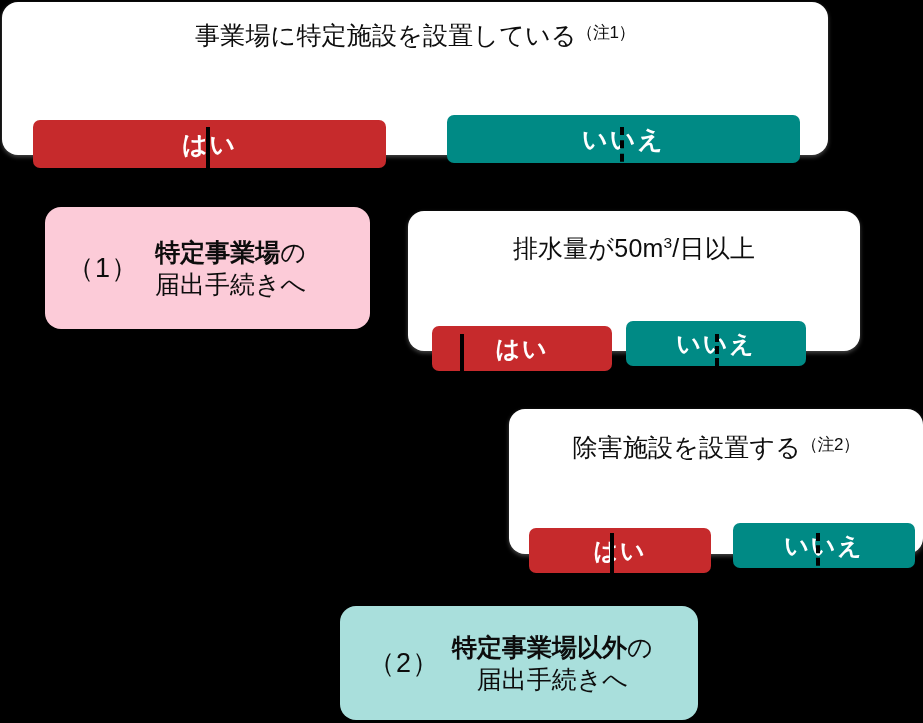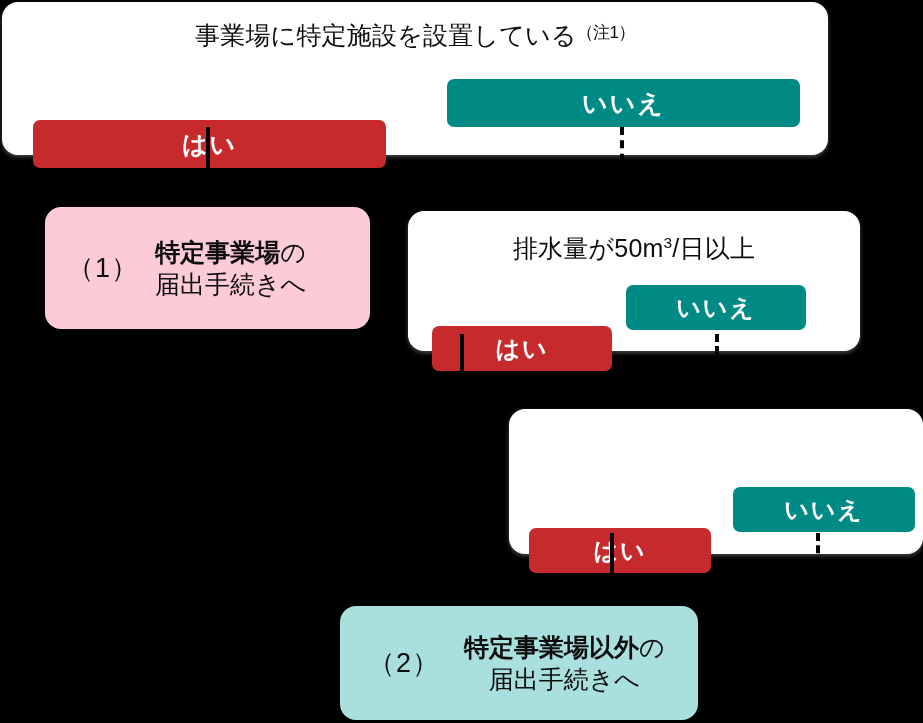--- a/index.html
+++ b/index.html
@@ -54,21 +54,21 @@
     color: #ffffff;
     font-weight: bold;
     display: flex;
     align-items: center;
     justify-content: center;
     letter-spacing: 2px;
     box-sizing: border-box;
     cursor: pointer;
   }
   .answer.yes { background: #c62a2c; margin-top: 41px; }
-  .answer.no  { background: #008a85; }
+  .answer.no  { background: #008a85; margin-top: 36px; }
 
   
   .conn {
     position: absolute;
     width: 4px;
     background: #000000;
   }
   .conn.dashed {
     background: transparent;
     border-left: 4px dashed #000000;
@@ -111,21 +111,21 @@
   #card-2 .answer.no  { left: 218px; top: 74px; width: 180px; height: 45px; font-size: 24px; }
 
   #card-3 { left: 509px; top: 409px; width: 414px; height: 145px; }
   #card-3 .card-title { top: 22px; }
   #card-3 .answer.yes { left: 20px;  top: 78px; width: 182px; height: 45px; font-size: 24px; }
   #card-3 .answer.no  { left: 224px; top: 78px; width: 182px; height: 45px; font-size: 24px; }
 
   #outcome-1 { left: 45px;  top: 207px; width: 325px; height: 122px; padding-left: 22px; }
   #outcome-1 .outcome-text { margin-left: 16px; }
   #outcome-2 { left: 340px; top: 606px; width: 358px; height: 114px; padding-left: 28px; }
-  #outcome-2 .outcome-text { margin-left: 24px; }
+  #outcome-2 .outcome-text { margin-left: 12px; }
 
   
   #conn-1-yes { left: 206px; top: 127px; height: 48px; }
   #conn-1-no  { left: 620px; top: 127px; height: 48px; }
   #conn-2-yes { left: 460px; top: 334px; height: 44px; }
   #conn-2-no  { left: 715px; top: 334px; height: 44px; }
   #conn-3-yes { left: 610px; top: 533px; height: 45px; }
   #conn-3-no  { left: 816px; top: 533px; height: 45px; }
 </style>
 </head>
@@ -155,20 +155,23 @@
     <div class="card-title">
       <span>排水量が50m</span><sup>3</sup><span>/日以上</span>
     </div>
     <div class="answer yes">はい</div>
     <div class="answer no">いいえ</div>
   </div>
   <div class="conn" id="conn-2-yes"></div>
   <div class="conn dashed" id="conn-2-no"></div>
 
   <div class="card" id="card-3">
+    <div class="card-title">
+      <span>除害施設を設置する</span><span class="note">（注2）</span>
+    </div>
     <div class="answer yes">はい</div>
     <div class="answer no">いいえ</div>
   </div>
   <div class="conn" id="conn-3-yes"></div>
   <div class="conn dashed" id="conn-3-no"></div>
 
   <div class="outcome mint" id="outcome-2">
     <div class="outcome-index">（2）</div>
     <div class="outcome-text">
       <div><span class="strong">特定事業場以外</span><span>の</span></div>

